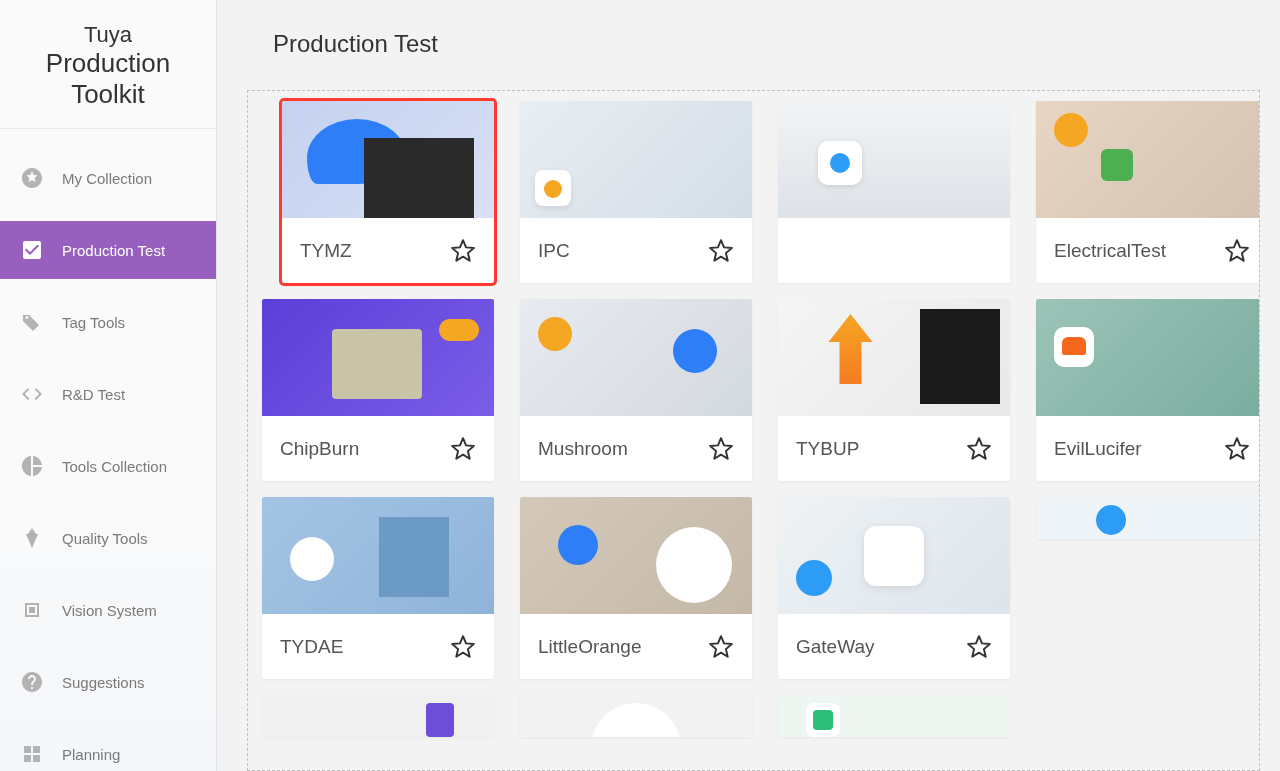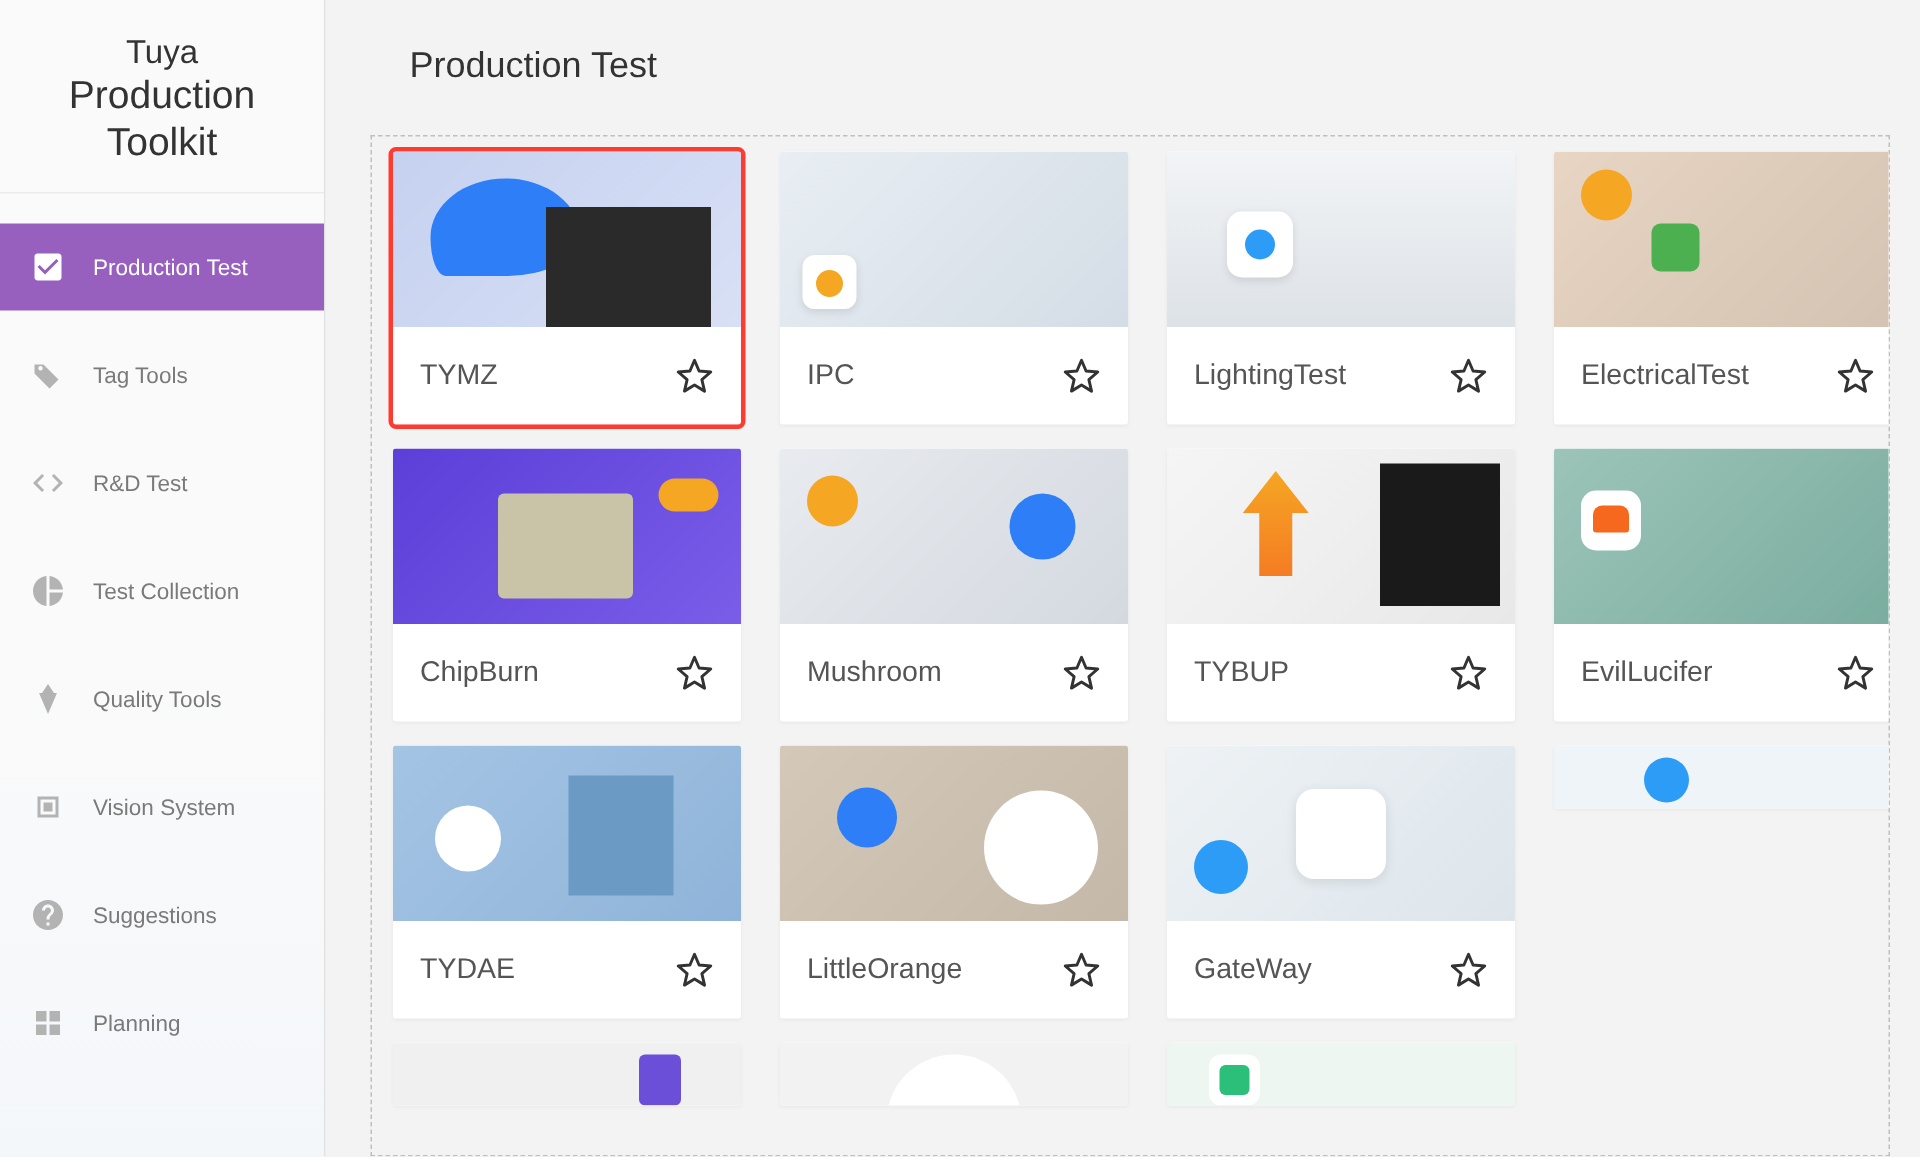--- a/index.html
+++ b/index.html
@@ -103,20 +103,21 @@
       overflow: hidden;
       box-shadow: 0 1px 3px rgba(0,0,0,0.05);
       cursor: pointer;
       height: 182px;
       display: flex;
       flex-direction: column;
     }
     .card.selected {
       outline: 3px solid #ff3b30;
       outline-offset: 0;
+      margin-left: 20px;
     }
     .card-image {
       height: 117px;
       width: 100%;
       position: relative;
       overflow: hidden;
     }
     .card-footer {
       flex: 1;
       display: flex;
@@ -193,20 +194,28 @@
   </style>
 </head>
 <body>
 
 <aside class="sidebar">
   <div class="sidebar-header">
     <div class="sidebar-title-line1">Tuya</div>
     <div class="sidebar-title-line2">Production Toolkit</div>
   </div>
   <ul class="nav-list" id="nav-list">
+      <li class="nav-item">
+        <span class="nav-icon">
+          <svg viewBox="0 0 24 24">
+            <path d="M12 2C6.48 2 2 6.48 2 12s4.48 10 10 10 10-4.48 10-10S17.52 2 12 2zm3.5 14l-3.5-2.1L8.5 16l.9-4-3.1-2.7 4.1-.4L12 5l1.6 3.9 4.1.4-3.1 2.7.9 4z"></path>
+          </svg>
+        </span>
+        <span class="nav-label">My Collection</span>
+      </li>
       <li class="nav-item active">
         <span class="nav-icon">
           <svg viewBox="0 0 24 24">
             <path d="M19 3H5c-1.1 0-2 .9-2 2v14c0 1.1.9 2 2 2h14c1.1 0 2-.9 2-2V5c0-1.1-.9-2-2-2zm-9 14l-5-5 1.4-1.4L10 14.2l7.6-7.6L19 8l-9 9z"></path>
           </svg>
         </span>
         <span class="nav-label">Production Test</span>
       </li>
       <li class="nav-item">
         <span class="nav-icon">
@@ -223,21 +232,21 @@
           </svg>
         </span>
         <span class="nav-label">R&amp;D Test</span>
       </li>
       <li class="nav-item">
         <span class="nav-icon">
           <svg viewBox="0 0 24 24">
             <path d="M11 2v20c-5.1-.5-9-4.8-9-10s3.9-9.5 9-10zm2 0v9h9c-.5-4.8-4.2-8.5-9-9zm0 11v9c4.8-.5 8.5-4.2 9-9h-9z"></path>
           </svg>
         </span>
-        <span class="nav-label">Test Collection</span>
+        <span class="nav-label">Tools Collection</span>
       </li>
       <li class="nav-item">
         <span class="nav-icon">
           <svg viewBox="0 0 24 24">
             <path d="M12 2l4 6-4 14-4-14 4-6zm-6 6h12l-6 14-6-14z"></path>
           </svg>
         </span>
         <span class="nav-label">Quality Tools</span>
       </li>
       <li class="nav-item">
@@ -284,26 +293,20 @@
           <div class="card-image img-ipc"></div>
           <div class="card-footer">
             <span class="card-title">IPC</span>
             <span class="star-icon"><svg viewBox="0 0 24 24">
                 <path d="M12 17.27L18.18 21l-1.64-7.03L22 9.24l-7.19-.61L12 2 9.19 8.63 2 9.24l5.46 4.73L5.82 21z" fill="none" stroke="#333" stroke-width="1.8" stroke-linejoin="round"></path>
               </svg></span>
           </div>
         </div>
         <div class="card">
           <div class="card-image img-lighting"></div>
-          <div class="card-footer">
-            <span class="card-title">LightingTest</span>
-            <span class="star-icon"><svg viewBox="0 0 24 24">
-                <path d="M12 17.27L18.18 21l-1.64-7.03L22 9.24l-7.19-.61L12 2 9.19 8.63 2 9.24l5.46 4.73L5.82 21z" fill="none" stroke="#333" stroke-width="1.8" stroke-linejoin="round"></path>
-              </svg></span>
-          </div>
         </div>
         <div class="card">
           <div class="card-image img-electrical"></div>
           <div class="card-footer">
             <span class="card-title">ElectricalTest</span>
             <span class="star-icon"><svg viewBox="0 0 24 24">
                 <path d="M12 17.27L18.18 21l-1.64-7.03L22 9.24l-7.19-.61L12 2 9.19 8.63 2 9.24l5.46 4.73L5.82 21z" fill="none" stroke="#333" stroke-width="1.8" stroke-linejoin="round"></path>
               </svg></span>
           </div>
         </div>

